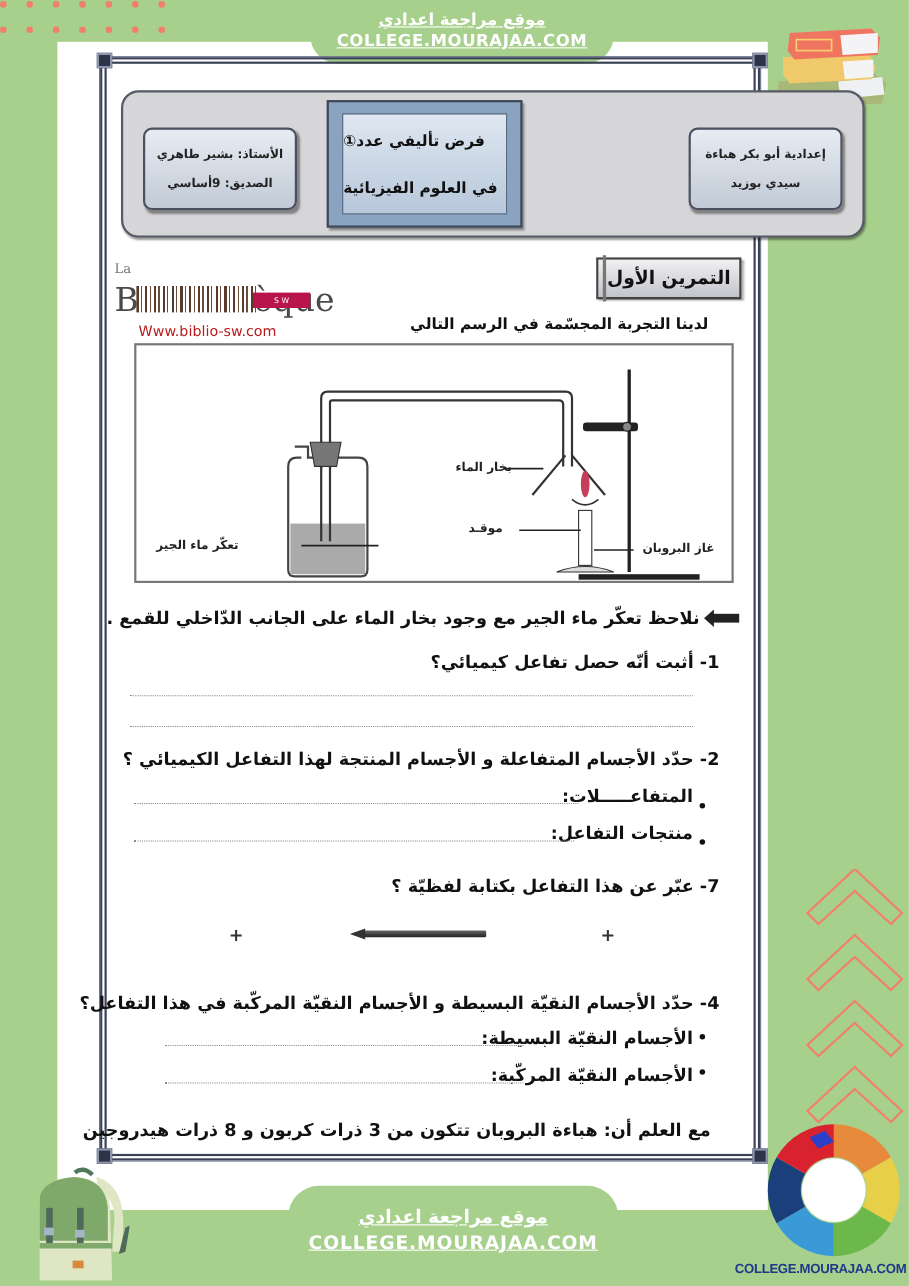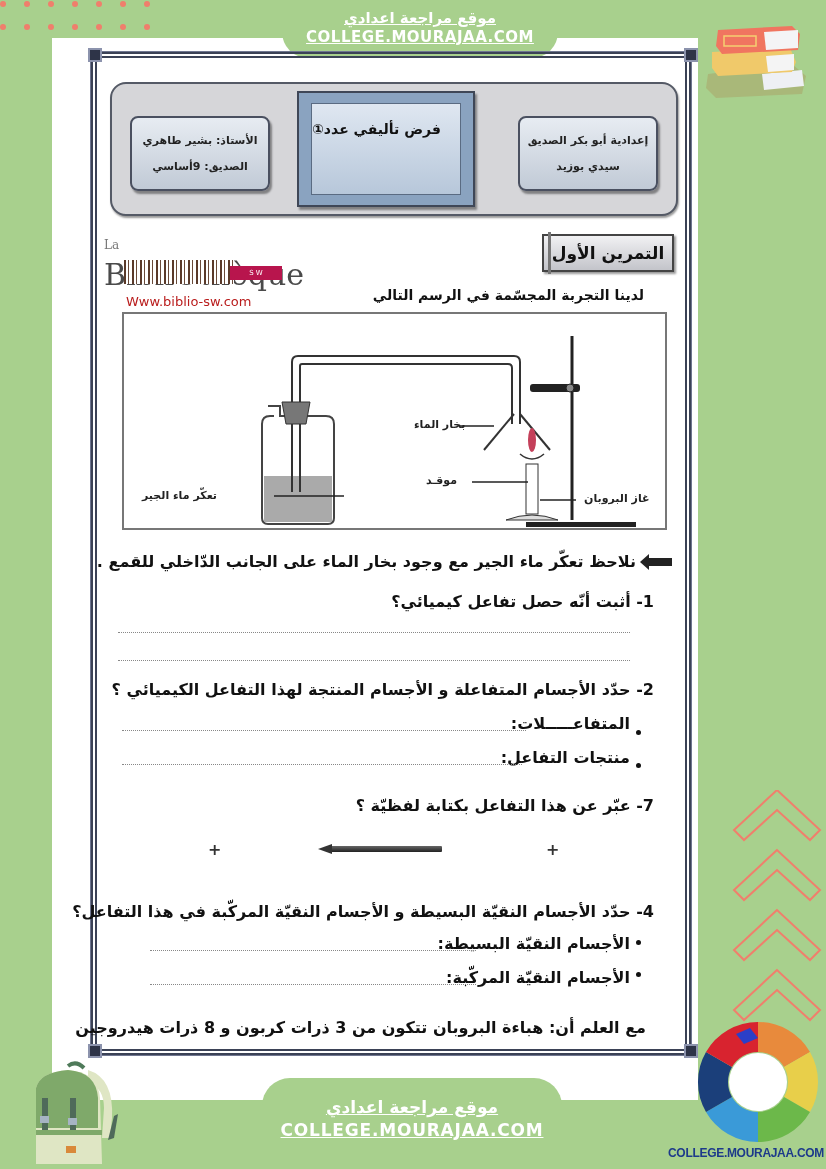--- a/index.html
+++ b/index.html
@@ -18,21 +18,21 @@
 
   .banner-bottom { position: absolute; left: 262px; top: 1078px; width: 300px; height: 91px; background: #a8d08d; border-radius: 28px 28px 0 0; text-align: center; color: #fff; padding-top: 18px; }
   .banner-bottom .ar { font-size: 17px; font-weight: bold; text-decoration: underline; line-height: 22px; direction: rtl; }
   .banner-bottom .en { font-size: 17px; font-weight: bold; text-decoration: underline; letter-spacing: 0.8px; line-height: 24px; }
 
   
   .frame { position: absolute; left: 91px; top: 52px; width: 600px; height: 1003px; border: 6px double #3b4256; outline: 1px solid #6f7690; }
   .corner { position: absolute; width: 14px; height: 14px; background: #2e3448; border: 2px solid #8c93ad; }
 
   
-  .header-box { position: absolute; left: 110px; top: 82px; width: 568px; height: 134px; background: #d6d6d9; border: 2px solid #555a66; border-radius: 16px; box-shadow: 1px 2px 2px rgba(0,0,0,.4); }
+  .header-box { position: absolute; left: 110px; top: 82px; width: 676px; height: 134px; background: #d6d6d9; border: 2px solid #555a66; border-radius: 16px; box-shadow: 1px 2px 2px rgba(0,0,0,.4); }
   .hb-side { position: absolute; top: 32px; width: 140px; height: 75px; background: linear-gradient(#e7ecf2, #c1cad6); border: 2px solid #4a5060; border-radius: 8px; box-shadow: 2px 3px 2px rgba(0,0,0,.4); text-align: center; font-size: 11px; direction: rtl; color: #222; padding-top: 10px; line-height: 26px; font-weight: bold; }
   .hb-left { left: 18px; }
   .hb-right { right: 18px; }
   .hb-center { position: absolute; left: 185px; top: 7px; width: 178px; height: 116px; background: #8aa3c0; border: 2px solid #3f4757; box-shadow: 2px 3px 2px rgba(0,0,0,.4); }
   .hb-center-inner { position: absolute; left: 12px; top: 10px; right: 12px; bottom: 10px; background: linear-gradient(#dfe7f1, #b7c7da); border: 1px solid #5a6b82; text-align: left; direction: rtl; color: #111; font-weight: bold; font-size: 14px; line-height: 42px; padding-top: 4px; }
 
   
   .biblio { position: absolute; left: 104px; top: 224px; width: 190px; height: 90px; }
   .biblio .title { font-family: "DejaVu Serif", serif; font-size: 30px; color: #4a4a4a; line-height: 30px; }
   .biblio .title small { font-size: 12px; color: #777; }
@@ -120,24 +120,25 @@
 <div class="corner" style="left:684px;top:1044px"></div>
 
 <div class="header-box">
   <div class="hb-side hb-left">
     <div>الأستاذ: بشير طاهري</div>
     <div>الصديق: 9أساسي</div>
   </div>
   <div class="hb-center">
     <div class="hb-center-inner">
       <div>فرض تأليفي عدد①</div>
+      <div>في العلوم الفيزيائية</div>
     </div>
   </div>
   <div class="hb-side hb-right">
-    <div>إعدادية أبو بكر الصديق</div>
+    <div>إعدادية أبو بكر هباءة</div>
     <div>سيدي بوزيد</div>
   </div>
 </div>
 
 <div class="biblio">
   <div class="title"><small>La</small> <span>BibliOthèque</span></div>
   <div class="bars"></div>
   <div class="tag">S W</div>
   <div class="url">Www.biblio-sw.com</div>
 </div>

